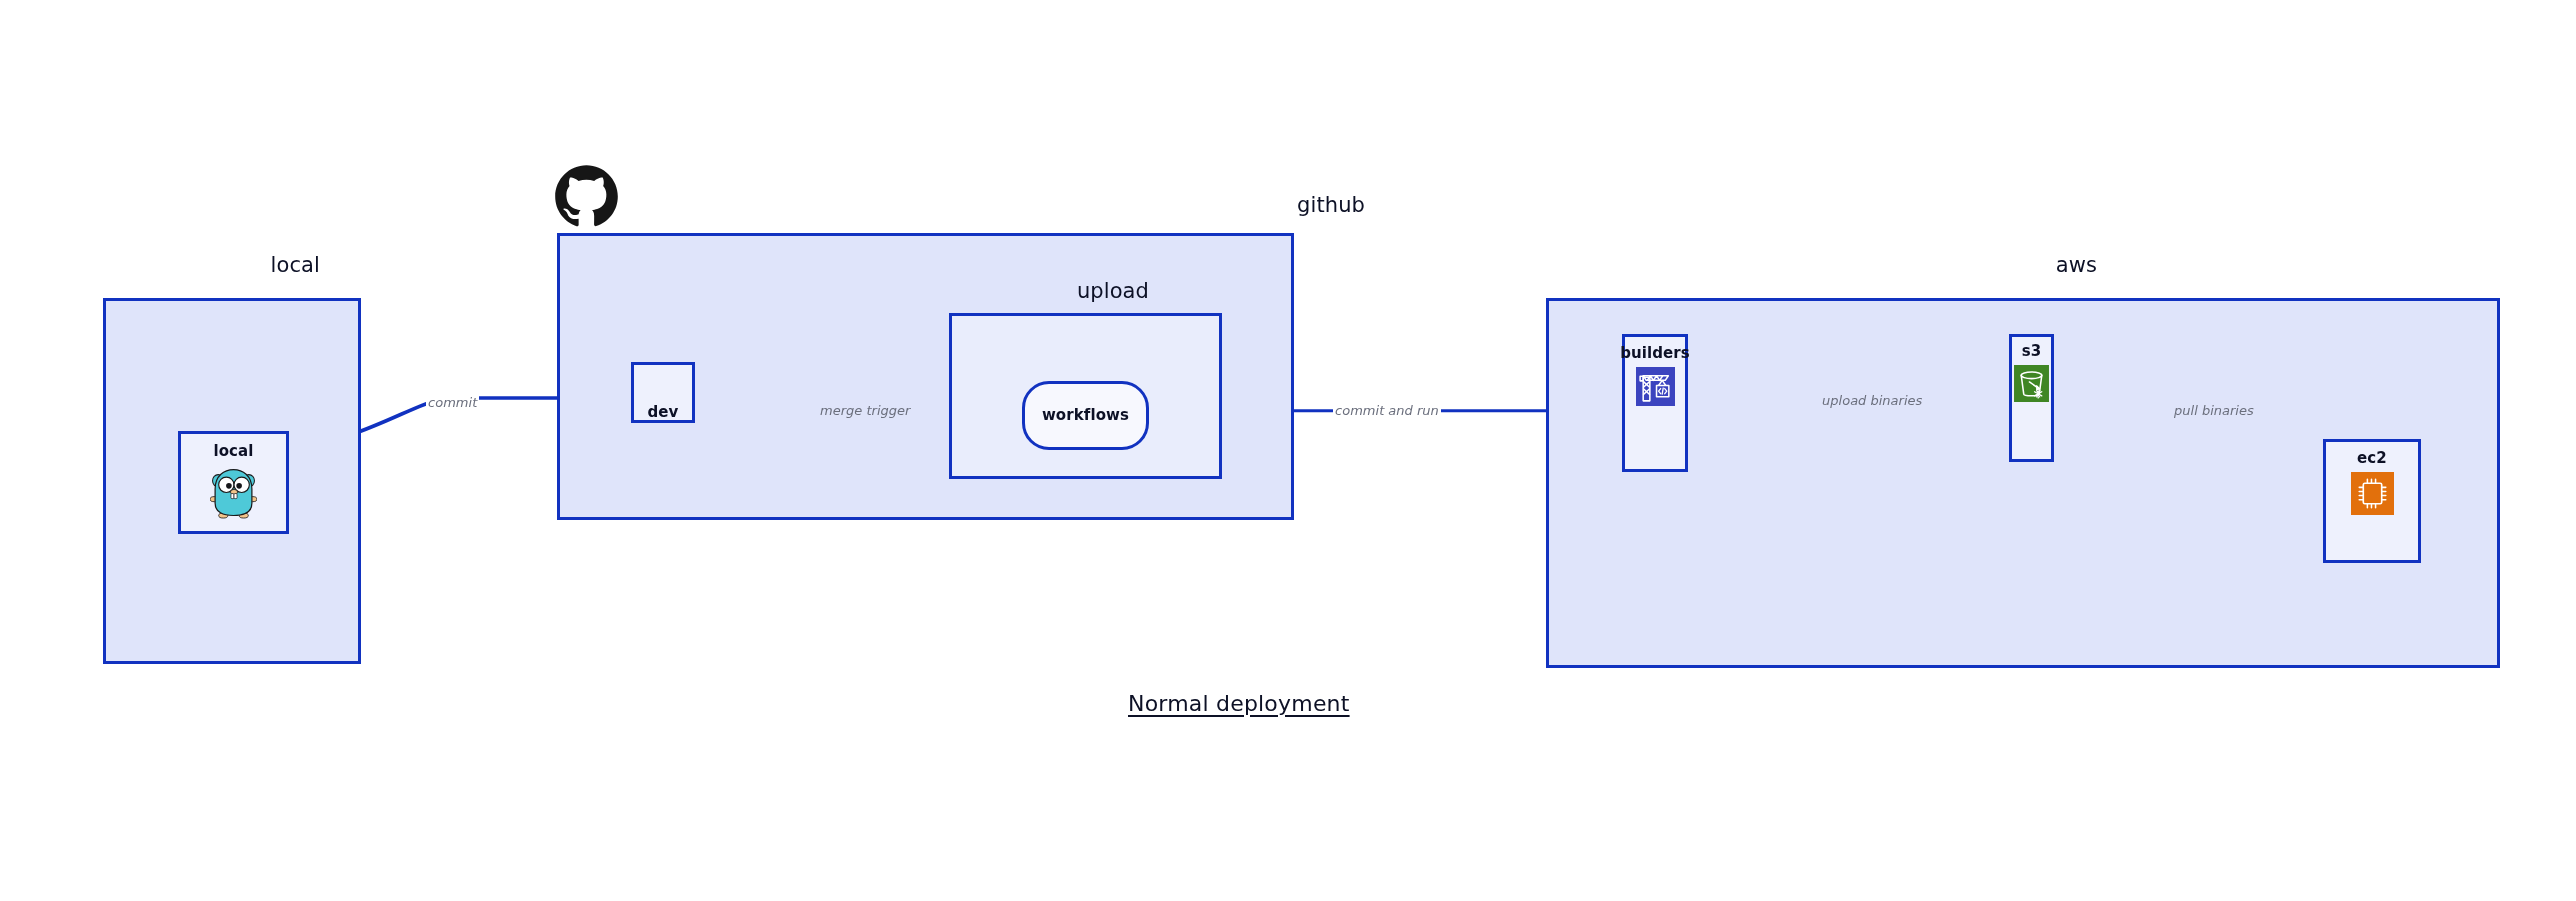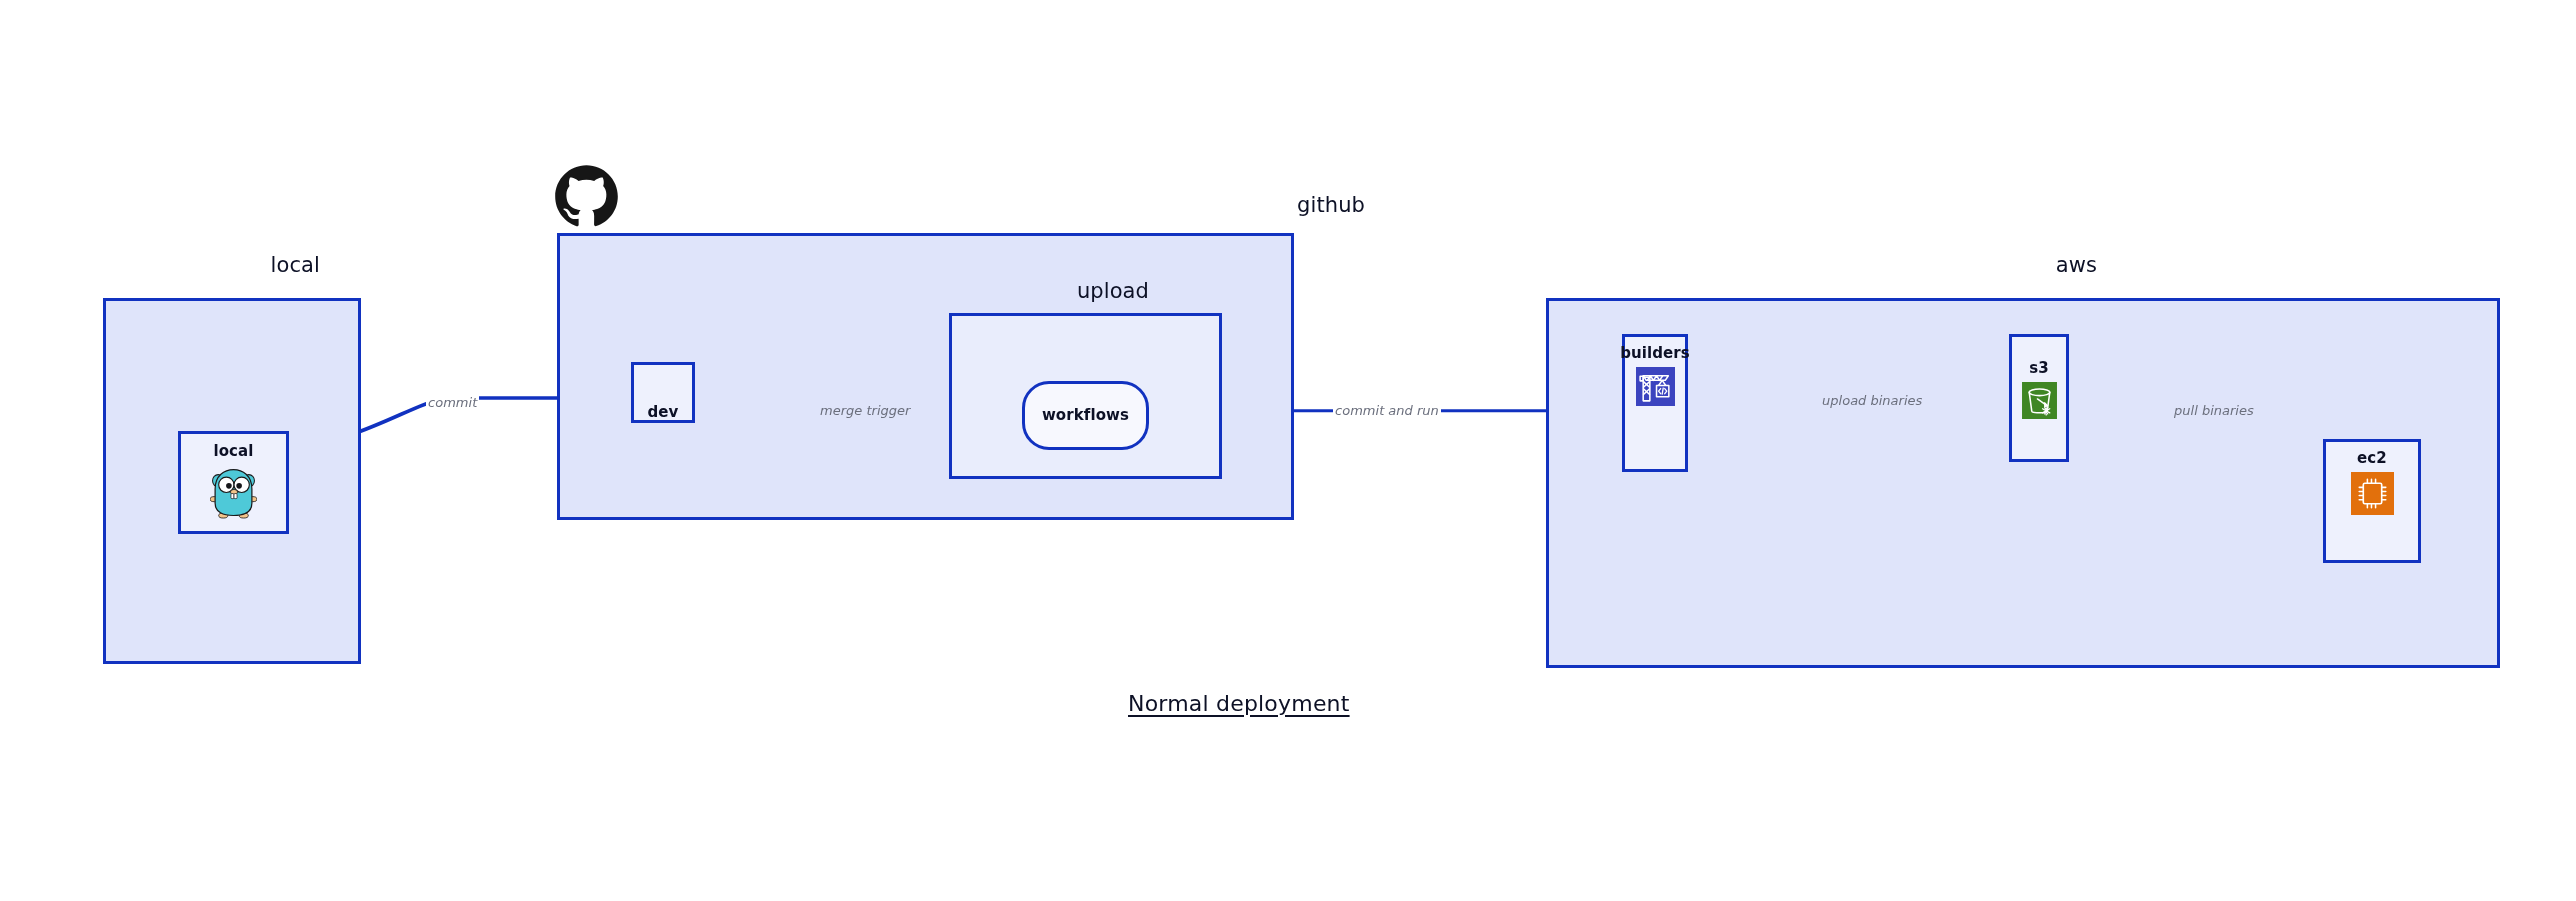--- a/index.html
+++ b/index.html
@@ -222,21 +222,21 @@
           <path d="M48,42 L44,47 L48,52"></path>
           <path d="M56,42 L60,47 L56,52"></path>
           <path d="M53,41 L51,53"></path>
         </g>
       </svg>
     </span>
   </div>
 
   <div class="edge-label on-group" style="left:1820px; top:394px;">upload binaries</div>
 
-  <div class="node" style="left:2009px; top:334px; width:60px; height:128px; padding-top:24px;align-items:center;">
+  <div class="node" style="left:2009px; top:334px; width:45px; height:128px; padding-top:7px;align-items:center;">
     <span class="node-label">s3</span>
     <span class="node-icon" style="margin-top:6.2px;">
       <svg width="35" height="37" viewBox="0 0 68 72" xmlns="http://www.w3.org/2000/svg">
         <rect width="68" height="72" fill="#3f8624"></rect>
         <g fill="none" stroke="#ffffff" stroke-width="3" stroke-linecap="round" stroke-linejoin="round">
 
           <path d="M14,20 L19,57 C19,61 49,61 49,57 L54,20"></path>
           <ellipse cx="34" cy="20" rx="20" ry="6.5"></ellipse>
 
           <path d="M30,33 L47,45"></path>

